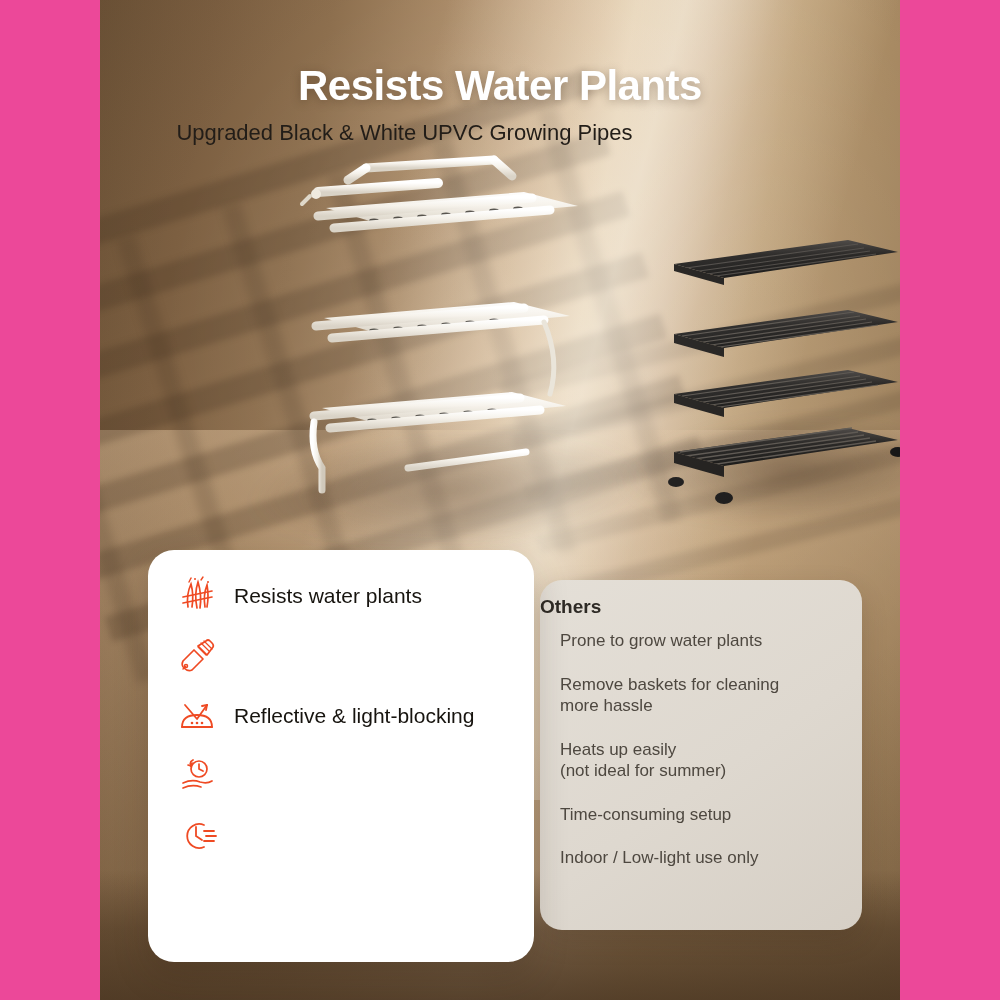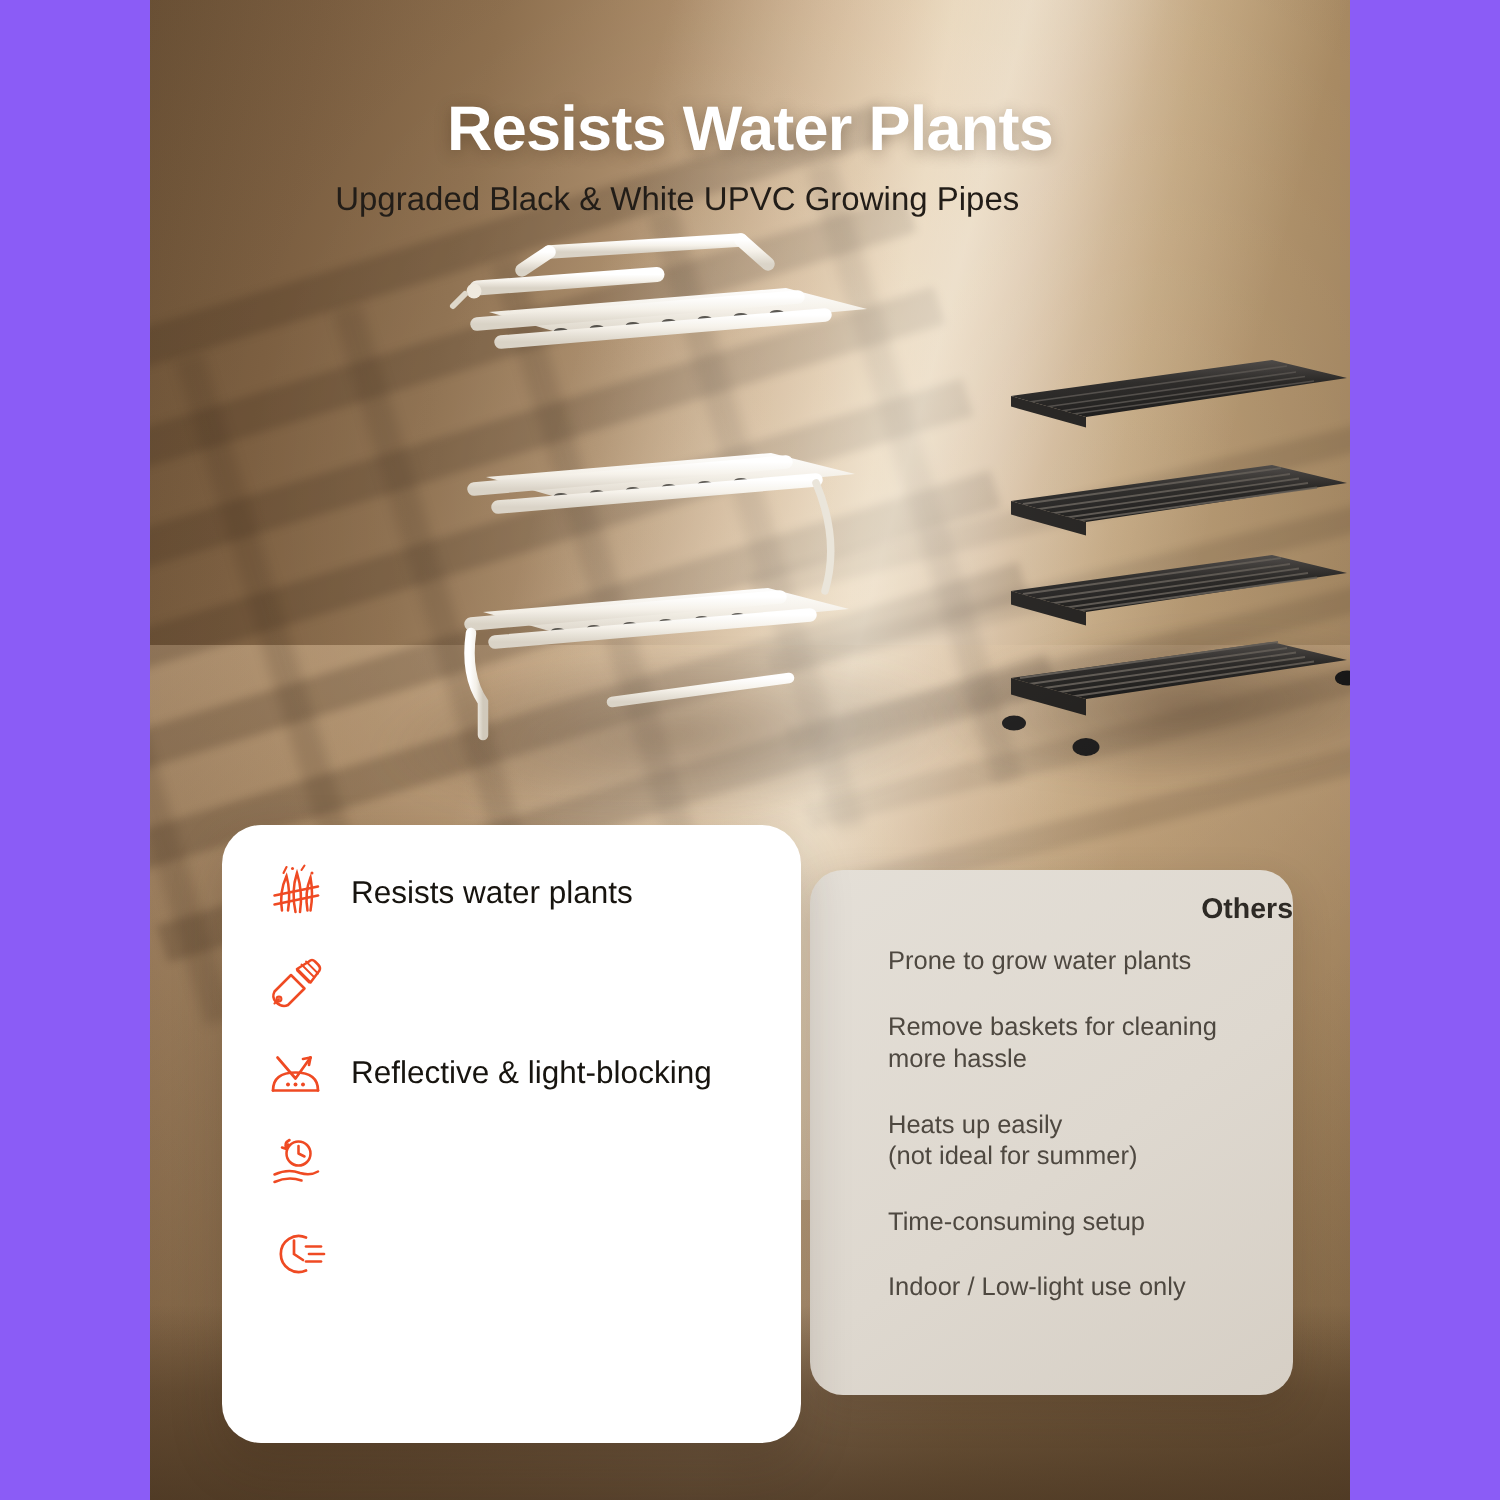--- a/index.html
+++ b/index.html
@@ -11,21 +11,21 @@
     width: 1000px;
     height: 1000px;
     overflow: hidden;
     font-family: "Liberation Sans", sans-serif;
   }
 
   #stage {
     position: relative;
     width: 1000px;
     height: 1000px;
-    background: #8b5cf6;
+    background: #ec4899;
   }
 
   
   .photo {
     position: absolute;
     left: 100px;
     top: 0px;
     width: 800px;
     height: 1000px;
     overflow: hidden;
@@ -165,21 +165,20 @@
   }
   .subtitle {
     position: absolute;
     left: 0;
     top: 120px;
     width: 809px;
     text-align: center;
     font-size: 22px;
     font-weight: normal;
     color: #221d18;
-    padding-left: 47px;
   }
 
   
   .prod-white {
     position: absolute;
     left: 188px;
     top: 150px;
     width: 300px;
     height: 380px;
   }
@@ -237,21 +236,21 @@
 
   .card-ours-title {
     margin-top: 22px;
     text-align: center;
     font-size: 27px;
     font-weight: bold;
     color: #EF4A23;
   }
   .card-others-title {
     margin-top: 16px;
-    text-align: right;
+    text-align: left;
     font-size: 19px;
     font-weight: bold;
     color: #2e2a25;
   }
 
   .ours-list {
     margin: 16px 0 0 0;
     padding: 0 0 0 26px;
     list-style: none;
   }
@@ -268,21 +267,21 @@
   }
   .ours-label {
     margin-left: 14px;
     font-size: 21px;
     color: #17140f;
     white-space: nowrap;
   }
 
   .others-list {
     margin: 12px 0 0 0;
-    padding: 0 18px 0 52px;
+    padding: 0 18px 0 20px;
     list-style: none;
   }
   .others-item {
     font-size: 17px;
     line-height: 1.27;
     color: #4e4840;
     margin-bottom: 22px;
     white-space: pre-line;
   }
 </style>

